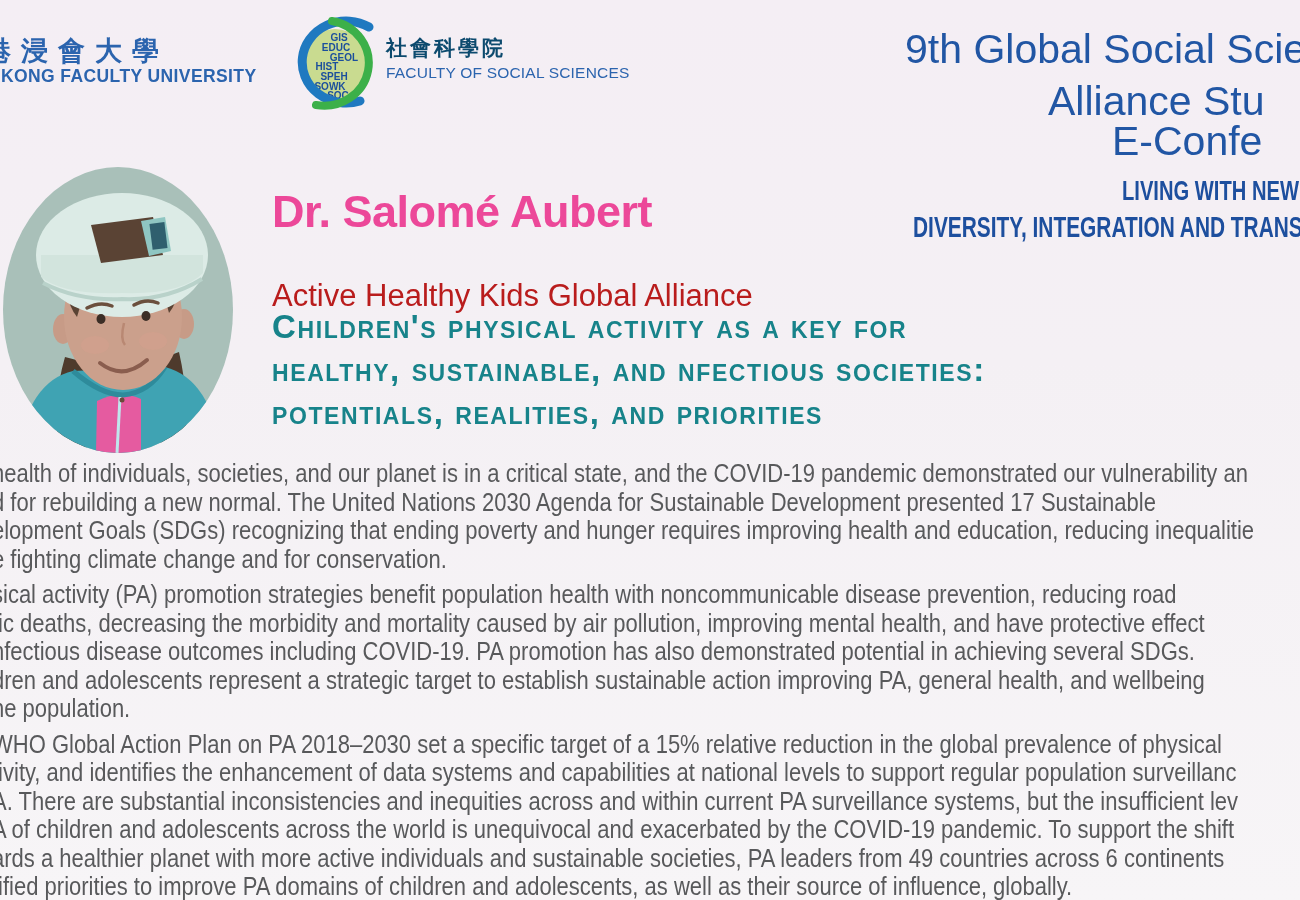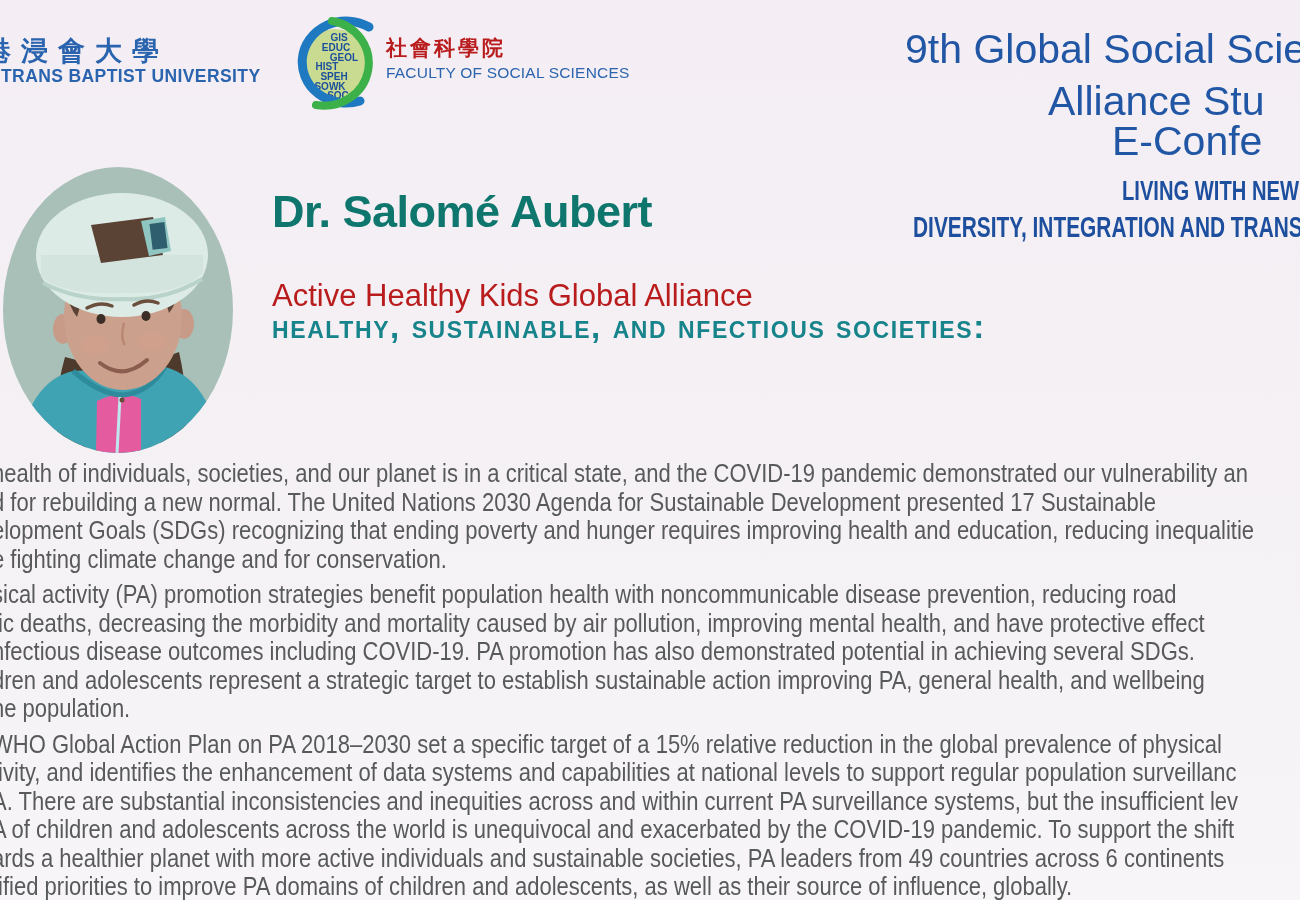--- a/index.html
+++ b/index.html
@@ -9,51 +9,51 @@
     font-family:"Liberation Sans",sans-serif;
     -webkit-font-smoothing:antialiased;
   }
   .abs{position:absolute;}
   .nowrap{white-space:nowrap;}
 
   
   .hkbu-cn{top:33px;left:-16px;font-size:27px;font-weight:700;letter-spacing:10px;color:#2b64ae;}
   .hkbu-en{top:66px;left:1px;font-size:17.5px;font-weight:700;letter-spacing:.4px;color:#2b64ae;}
   .globe{top:16px;left:272px;width:128px;height:96px;}
-  .fss-cn{top:34px;left:386px;font-size:21px;font-weight:700;letter-spacing:3px;color:#b91c1c;}
+  .fss-cn{top:34px;left:386px;font-size:21px;font-weight:700;letter-spacing:3px;color:#0c4a6e;}
   .fss-en{top:64px;left:386px;font-size:15.5px;font-weight:400;letter-spacing:.2px;color:#2b64ae;}
 
   
   .conf{color:#2156a4;font-weight:500;font-size:41px;}
   .conf-l1{top:26px;left:905px;}
   .conf-l2{top:78px;left:1048px;}
   .conf-l3{top:118px;left:1112px;}
   .theme{color:#1d4f9e;font-weight:700;transform:scaleX(.72);transform-origin:left top;}
   .theme-l1{top:175px;left:1122px;font-size:28px;}
   .theme-l2{top:211px;left:913px;font-size:29px;}
 
   
   .photo{top:167px;left:3px;width:230px;height:286px;border-radius:50%;overflow:hidden;background:#a9c0b9;}
-  .name{top:186px;left:272px;font-size:45px;font-weight:700;color:#0f766e;letter-spacing:-.5px;}
+  .name{top:186px;left:272px;font-size:45px;font-weight:700;color:#ec4899;letter-spacing:-.5px;}
   .affil{top:246px;left:272px;font-size:31px;font-weight:400;color:#b91c1c;margin-top:32px;}
 
   .talk{top:305px;left:272px;color:#17838a;font-weight:700;
         font-variant:small-caps;font-size:33px;line-height:43px;letter-spacing:1.6px;}
 
   
   .abstract{top:452px;left:-8px;color:#58595b;font-size:25px;line-height:28.5px;
             transform:scaleX(.88);transform-origin:left top;width:1600px;}
   .abstract p{margin:0 0 7px 0;}
   .abstract div{white-space:nowrap;}
 </style>
 </head>
 <body>
 
 <div class="abs nowrap hkbu-cn">港浸會大學</div>
-<div class="abs nowrap hkbu-en">TRANS BAPTIST UNIVERSITY</div>
+<div class="abs nowrap hkbu-en">KONG FACULTY UNIVERSITY</div>
 
 <div class="abs globe">
   <svg width="128" height="96" viewBox="0 0 128 96">
     <circle cx="63" cy="48" r="35" fill="#c9db90"></circle>
     <g font-family="Liberation Sans, sans-serif" font-size="10" font-weight="700" fill="#1b4f9c" text-anchor="middle">
       <text x="67" y="25">GIS</text>
       <text x="64" y="35">EDUC</text>
       <text x="72" y="45">GEOL</text>
       <text x="55" y="54">HIST</text>
       <text x="62" y="64">SPEH</text>
@@ -112,21 +112,23 @@
     <path d="M 121 156 Q 117 172 122 178" fill="none" stroke="#b98873" stroke-width="2.5"></path>
     <path d="M 97 196 Q 120 214 144 193" fill="none" stroke="#8a5d4e" stroke-width="4" stroke-linecap="round"></path>
     <circle cx="119" cy="233" r="2.5" fill="#6b4a3a"></circle>
   </svg>
 </div>
 
 <div class="abs nowrap name">Dr. Salomé Aubert</div>
 <div class="abs nowrap affil">Active Healthy Kids Global Alliance</div>
 
 <div class="abs talk">
+  <div class="nowrap">Children's physical activity as a key for</div>
   <div class="nowrap">healthy, sustainable, and nfectious societies:</div>
+  <div class="nowrap">potentials, realities, and priorities</div>
 </div>
 
 <div class="abs abstract">
   <p>
     </p>
     <div>health of individuals, societies, and our planet is in a critical state, and the COVID-19 pandemic demonstrated our vulnerability an</div>
     <div>d for rebuilding a new normal. The United Nations 2030 Agenda for Sustainable Development presented 17 Sustainable</div>
     <div>elopment Goals (SDGs) recognizing that ending poverty and hunger requires improving health and education, reducing inequalitie</div>
     <div>e fighting climate change and for conservation.</div>
   <p></p>

